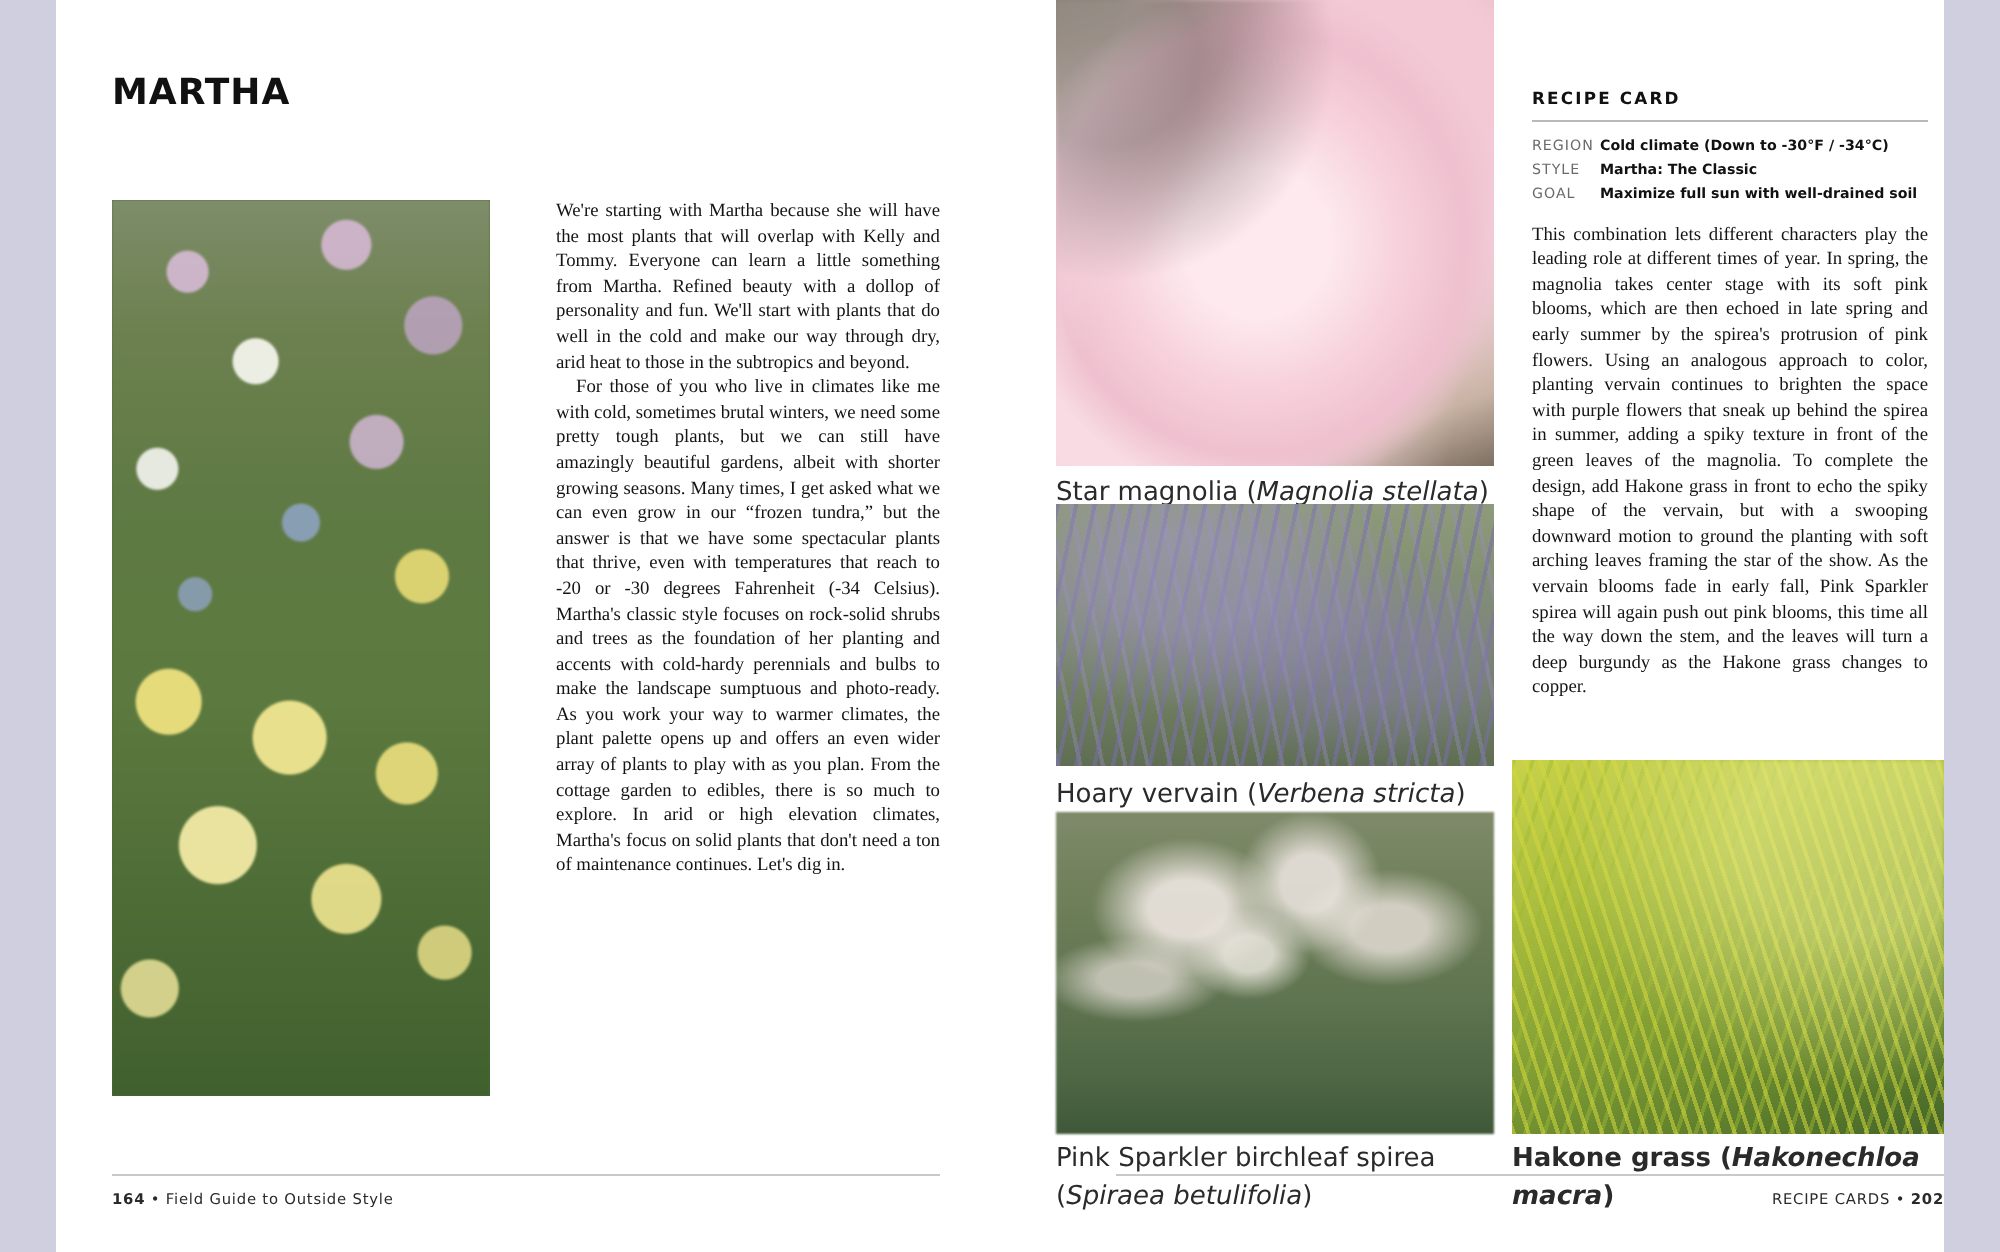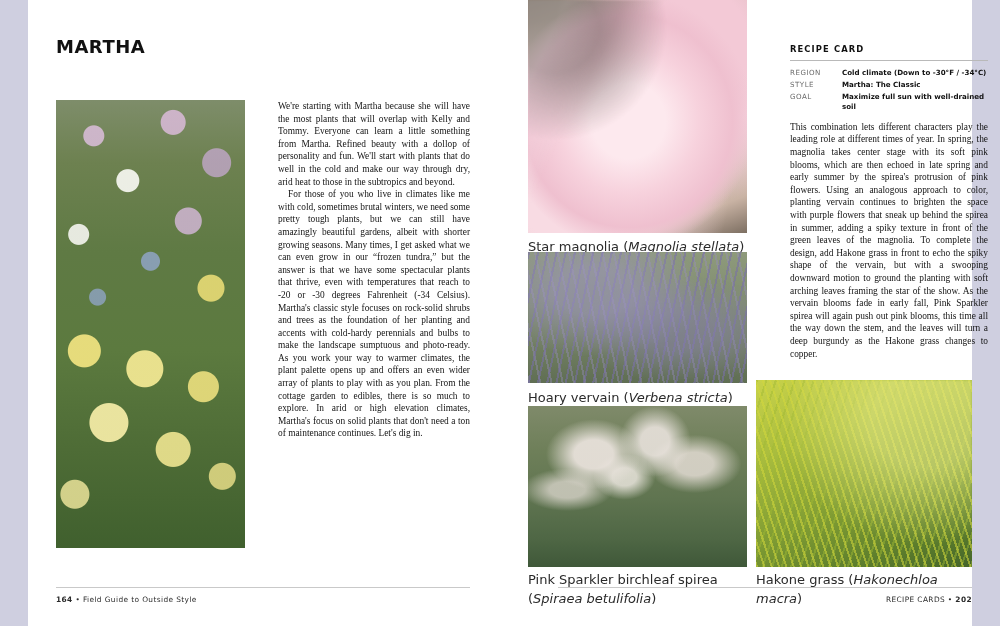--- a/index.html
+++ b/index.html
@@ -197,26 +197,26 @@
   }
   .ph-hakone::after {
     content: "";
     position: absolute; inset: 0;
     background: radial-gradient(ellipse at 78% 22%, rgba(245,245,160,0.45) 0 22%, rgba(0,0,0,0) 60%);
     filter: blur(1px);
   }
   .cap-magnolia { position: absolute; left: 528px; top: 238px; width: 219px; }
   .cap-verbain  { position: absolute; left: 528px; top: 389px; width: 219px; }
   .cap-spirea   { position: absolute; left: 528px; top: 571px; width: 219px; }
-  .cap-hakone   { position: absolute; left: 756px; top: 571px; width: 216px; }
+  .cap-hakone   { position: absolute; left: 756px; top: 571px; width: 216px; font-weight: bold; }
   .caption i { font-style: italic; }
   
   .recipe {
     position: absolute;
-    left: 790px;
+    left: 766px;
     top: 44px;
     width: 198px;
   }
   .recipe-title {
     font-family: "DejaVu Sans", sans-serif;
     font-size: 8.4px;
     font-weight: bold;
     letter-spacing: 1.1px;
     color: #111;
     margin: 0 0 6px 0;
@@ -228,21 +228,21 @@
   }
   .spec-row {
     display: flex;
     align-items: baseline;
     margin-bottom: 3px;
     font-family: "DejaVu Sans", sans-serif;
     font-size: 7.1px;
     line-height: 1.3;
   }
   .spec-key {
-    width: 52px;
+    width: 34px;
     flex: none;
     letter-spacing: 0.5px;
     color: #6a6a6a;
     text-transform: uppercase;
   }
   .spec-val {
     font-weight: bold;
     color: #111;
   }
   .recipe-body {

